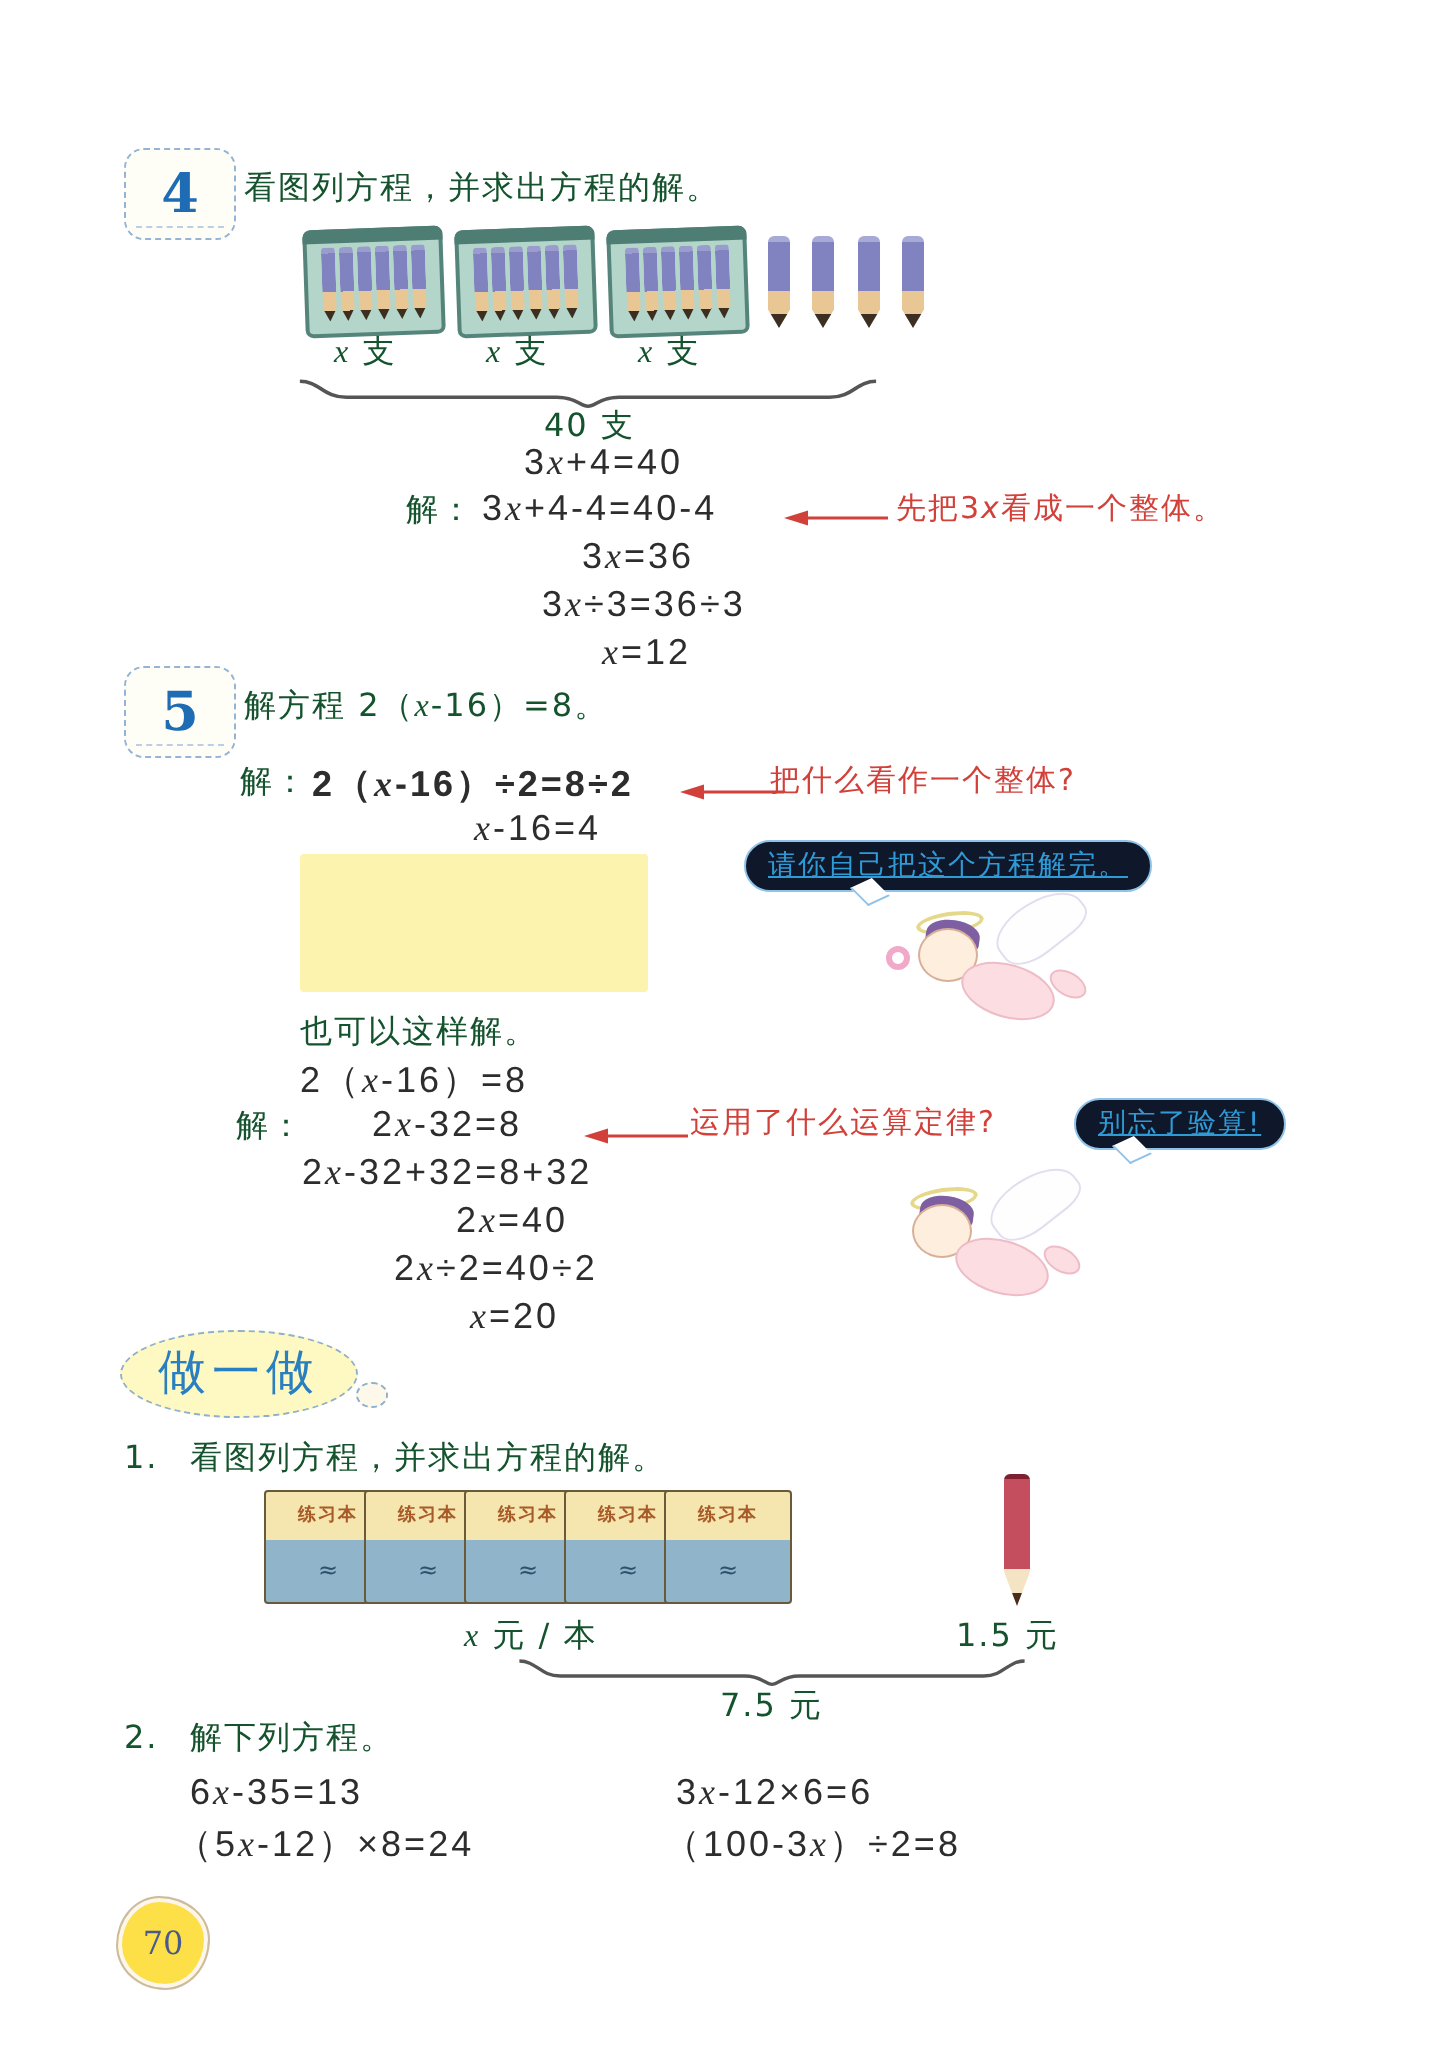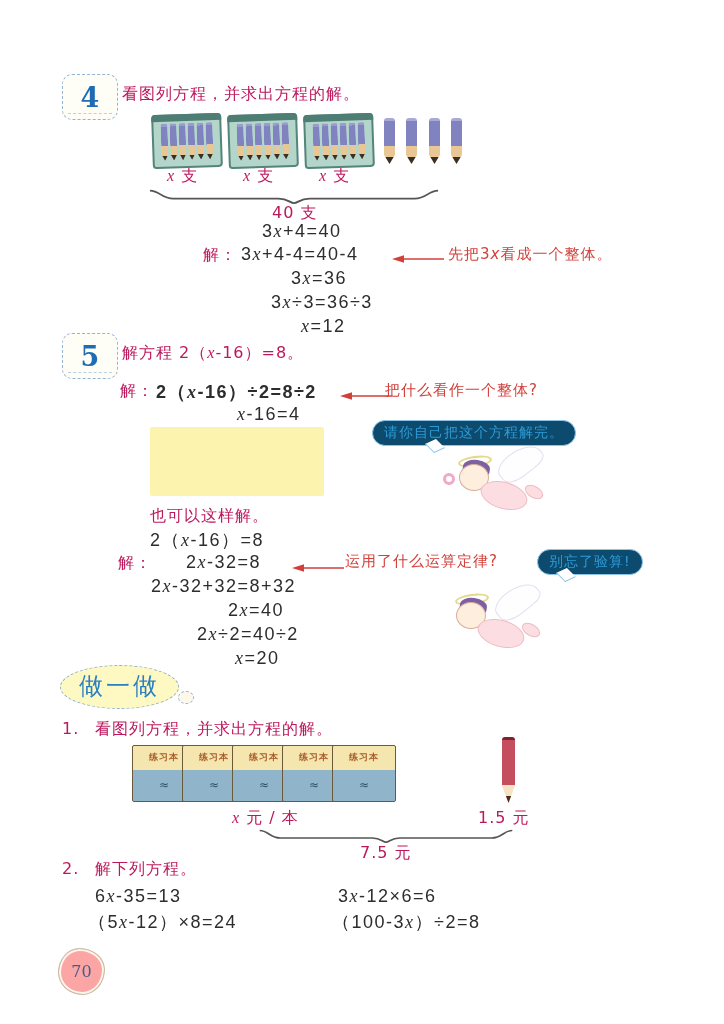--- a/index.html
+++ b/index.html
@@ -1,36 +1,36 @@
 <!DOCTYPE html>
 <html><head>
 <meta charset="utf-8">
 <style>
   * { margin:0; padding:0; box-sizing:border-box; }
   body { background:#fff; font-family:"DejaVu Sans", sans-serif; }
   .page { position:relative; width:724px; height:1024px; background:#ffffff; overflow:hidden; }
   .abs { position:absolute; }
 
-  .cn { font-size:16px; color:#be185d; letter-spacing:1px; white-space:nowrap; }
+  .cn { font-size:16px; color:#14532d; letter-spacing:1px; white-space:nowrap; }
   .eq { font-family:"Liberation Sans", sans-serif; font-size:18px; color:#2d2d2d;
         letter-spacing:1.5px; white-space:nowrap; }
   .eq i, .cn i { font-family:"Liberation Serif", serif; font-style:italic; }
   .red { color:#d2403a; font-size:15px; letter-spacing:1px; white-space:nowrap; }
 
   
   .ex-badge { width:56px; height:46px; background:#fffef6; border:1.6px dashed #93b4d6;
               border-radius:10px; display:flex; align-items:center; justify-content:center; }
   .ex-badge::after { content:''; position:absolute; left:5px; right:5px; bottom:5px;
               border-bottom:1.6px dashed #b9cfe4; }
   .ex-num { font-family:"DejaVu Serif", serif; font-weight:bold; font-size:27px; color:#1d6cb4; }
 
   
-  .bubble { border:1.5px solid #8fc3e8; border-radius:16px; background:#0c4a6e;
+  .bubble { border:1.5px solid #8fc3e8; border-radius:16px; background:#0f172a;
             color:#2e9bd6; font-size:14px; letter-spacing:1px; padding:3px 11px;
-            white-space:nowrap; }
+            white-space:nowrap;text-decoration:underline; }
   .bubble::after { content:''; position:absolute; width:11px; height:11px; background:#fff;
             border-left:1.5px solid #8fc3e8; border-bottom:1.5px solid #8fc3e8;
             bottom:-7px; left:56px; transform:rotate(-25deg) skewX(20deg); }
   .bubble.tail-right::after { left:auto; right:70px; }
 
   
   .arrow { width:52px; height:10px; }
 
   
   .brace svg { width:100%; height:100%; display:block; }
@@ -80,21 +80,21 @@
               border-radius:60% 60% 30% 30%; left:15px; top:8px; transform:rotate(8deg); }
   .cherub .body { position:absolute; width:48px; height:27px; background:#fbdde2;
               border:1px solid #eebcc6; border-radius:50%; left:32px; top:30px; transform:rotate(16deg); }
   .cherub .leg { position:absolute; width:20px; height:12px; background:#fbdde2;
               border:1px solid #eebcc6; border-radius:50%; left:76px; top:34px; transform:rotate(30deg); }
   .ring { width:12px; height:12px; border:3px solid #f2a8c8; border-radius:50%; }
 
   .yellow-box { background:#fbf3ae; border-radius:2px; }
 
   
-  .page-badge { width:47px; height:47px; background:#fca5a5; border:1.2px solid #cbbba2;
+  .page-badge { width:47px; height:47px; background:#fde047; border:1.2px solid #cbbba2;
               border-radius:46% 54% 48% 52% / 52% 46% 54% 48%; display:flex; align-items:center;
               justify-content:center; font-family:"DejaVu Serif", serif; font-size:16px; color:#4a5a8a;
               box-shadow:0 0 0 2px #fdf6ec inset; }
 </style>
 </head>
 <body>
 
 <div class="page">
 
   <div class="abs ex-badge" style="left:62px;top:74px;">

